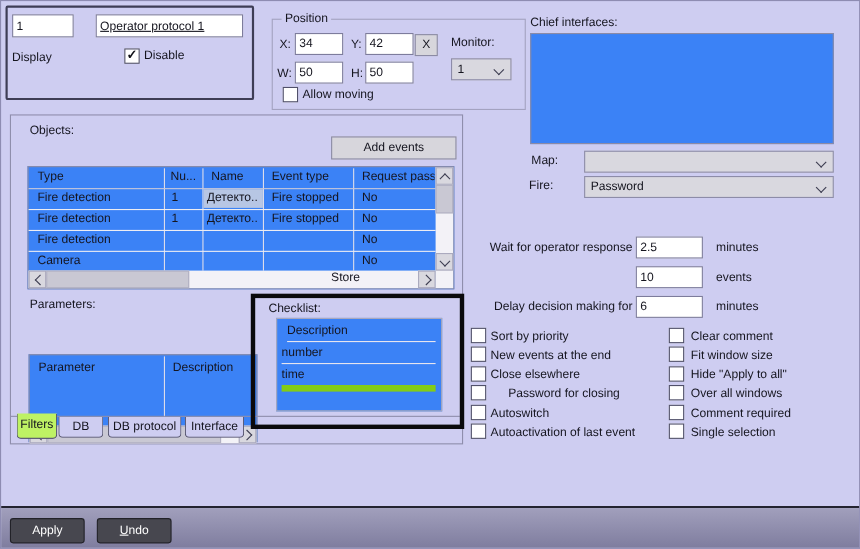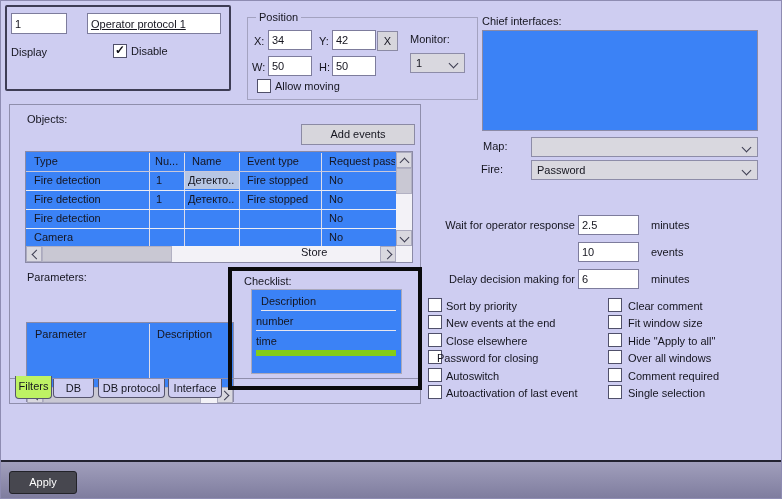--- a/index.html
+++ b/index.html
@@ -210,21 +210,21 @@
   <input class="input" style="left: 577px; top: 268px; width: 61px; height: 20px;" value="6">
   <span class="lbl" style="left:650px; top:272px;">minutes</span>
 
   <span class="cb" style="left:427px; top:297px;"></span>
   <span class="lbl" style="left:445px; top:299px;">Sort by priority</span>
   <span class="cb" style="left:427px; top:314px;"></span>
   <span class="lbl" style="left:445px; top:316px;">New events at the end</span>
   <span class="cb" style="left:427px; top:332px;"></span>
   <span class="lbl" style="left:445px; top:334px;">Close elsewhere</span>
   <span class="cb" style="left:427px; top:349px;"></span>
-  <span class="lbl" style="left:436px; top:351px;">Password for closing</span>
+  <span class="lbl" style="left:461px; top:351px;">Password for closing</span>
   <span class="cb" style="left:427px; top:367px;"></span>
   <span class="lbl" style="left:445px; top:369px;">Autoswitch</span>
   <span class="cb" style="left:427px; top:384px;"></span>
   <span class="lbl" style="left:445px; top:386px;">Autoactivation of last event</span>
 
   <span class="cb" style="left:607px; top:297px;"></span>
   <span class="lbl" style="left:627px; top:299px;">Clear comment</span>
   <span class="cb" style="left:607px; top:314px;"></span>
   <span class="lbl" style="left:627px; top:316px;">Fit window size</span>
   <span class="cb" style="left:607px; top:332px;"></span>
@@ -232,15 +232,16 @@
   <span class="cb" style="left:607px; top:349px;"></span>
   <span class="lbl" style="left:627px; top:351px;">Over all windows</span>
   <span class="cb" style="left:607px; top:367px;"></span>
   <span class="lbl" style="left:627px; top:369px;">Comment required</span>
   <span class="cb" style="left:607px; top:384px;"></span>
   <span class="lbl" style="left:627px; top:386px;">Single selection</span>
 
   <div class="fline"></div>
   <div class="footer">
     <div class="darkbtn" style="left:8px; top:9px;">Apply</div>
+    <div class="darkbtn uline" style="left:87px; top:9px;">Undo</div>
   </div>
 
 </div>
 
 </body></html>

